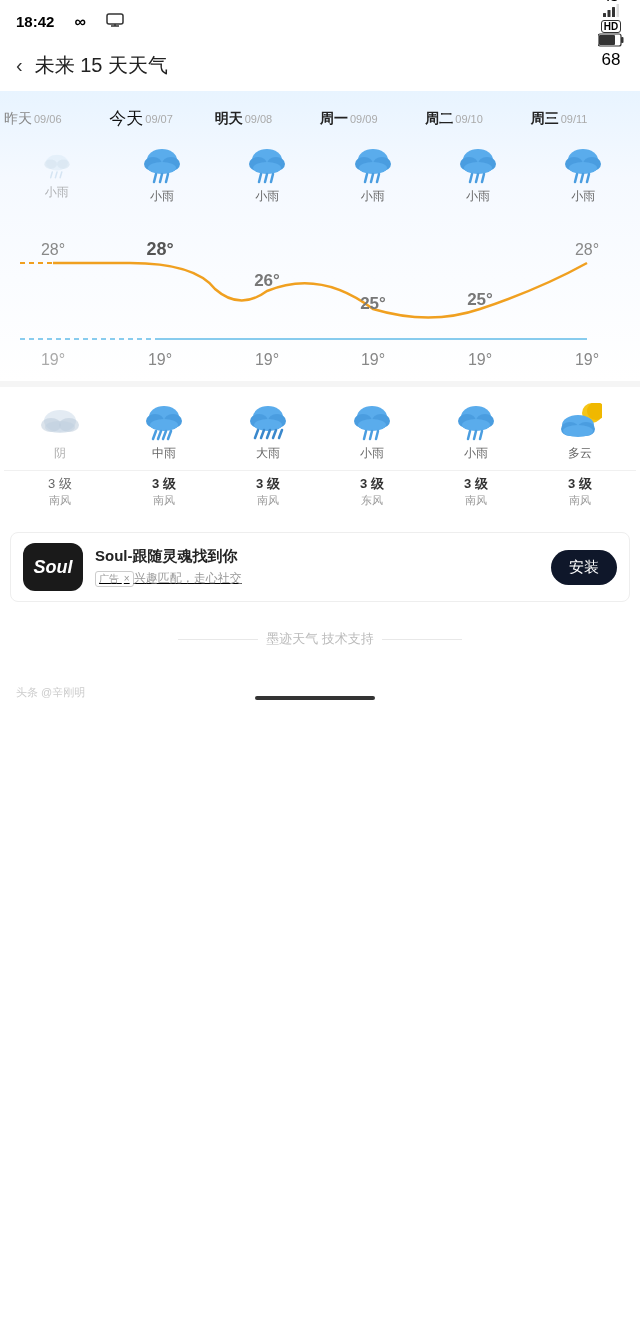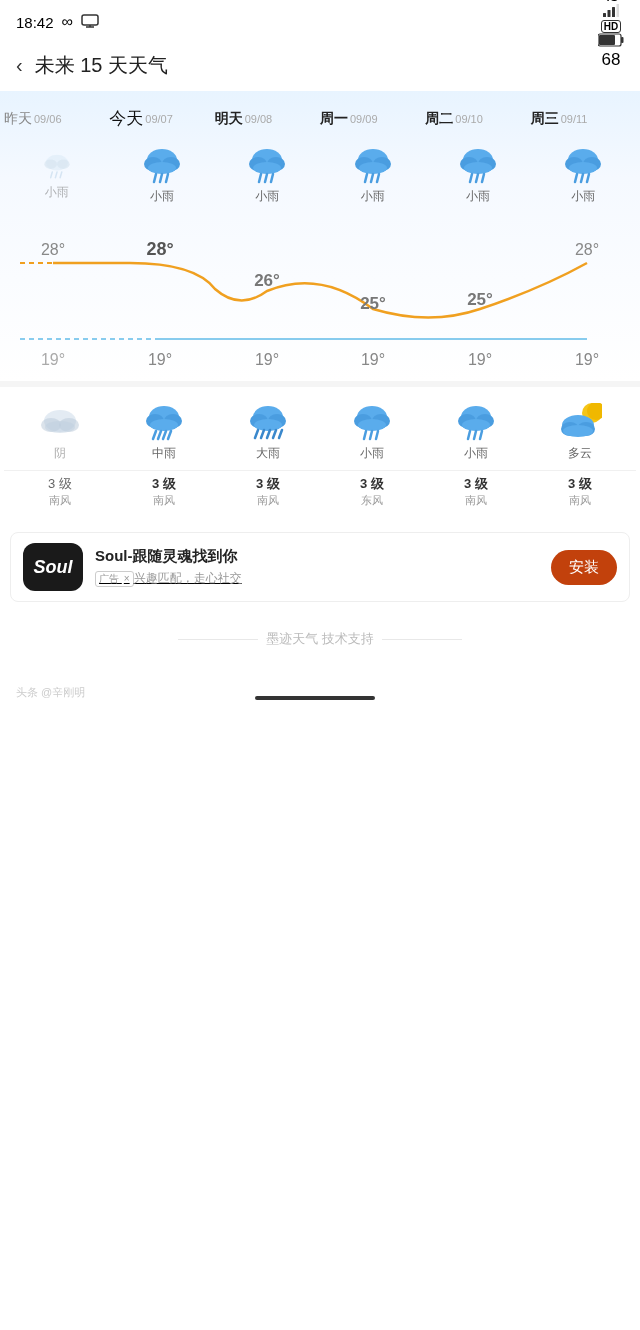--- a/index.html
+++ b/index.html
@@ -13,21 +13,21 @@
 
     
     .status-bar {
       background: #fff;
       display: flex;
       justify-content: space-between;
       align-items: center;
       padding: 8px 16px;
       height: 44px;
     }
-    .status-left { font-size: 15px; font-weight: 400; color: #000; display: flex; align-items: center; gap: 8px; }
+    .status-left { font-size: 15px; font-weight: 700; color: #000; display: flex; align-items: flex-start; gap: 20px; }
     .status-right { display: flex; align-items: center; gap: 0; font-size: 13px; color: #000; flex-direction: column; }
 
     
     .header {
       background: #fff;
       display: flex;
       align-items: center;
       padding: 8px 16px 12px;
       gap: 12px;
     }
@@ -185,21 +185,21 @@
     .ad-tag-row { display: flex; align-items: flex-end; gap: 0; text-decoration: underline; }
     .ad-tag {
       font-size: 10px;
       color: #999;
       border: 1px solid #ccc;
       border-radius: 3px;
       padding: 0 3px;
     }
     .ad-subtitle { font-size: 12px; color: #999; }
     .install-btn {
-      background: #c2410c;
+      background: #0f172a;
       color: #fff;
       border: none;
       border-radius: 20px;
       padding: 8px 18px;
       font-size: 15px;
       cursor: pointer;
       flex-shrink: 0;
     }
 
     

